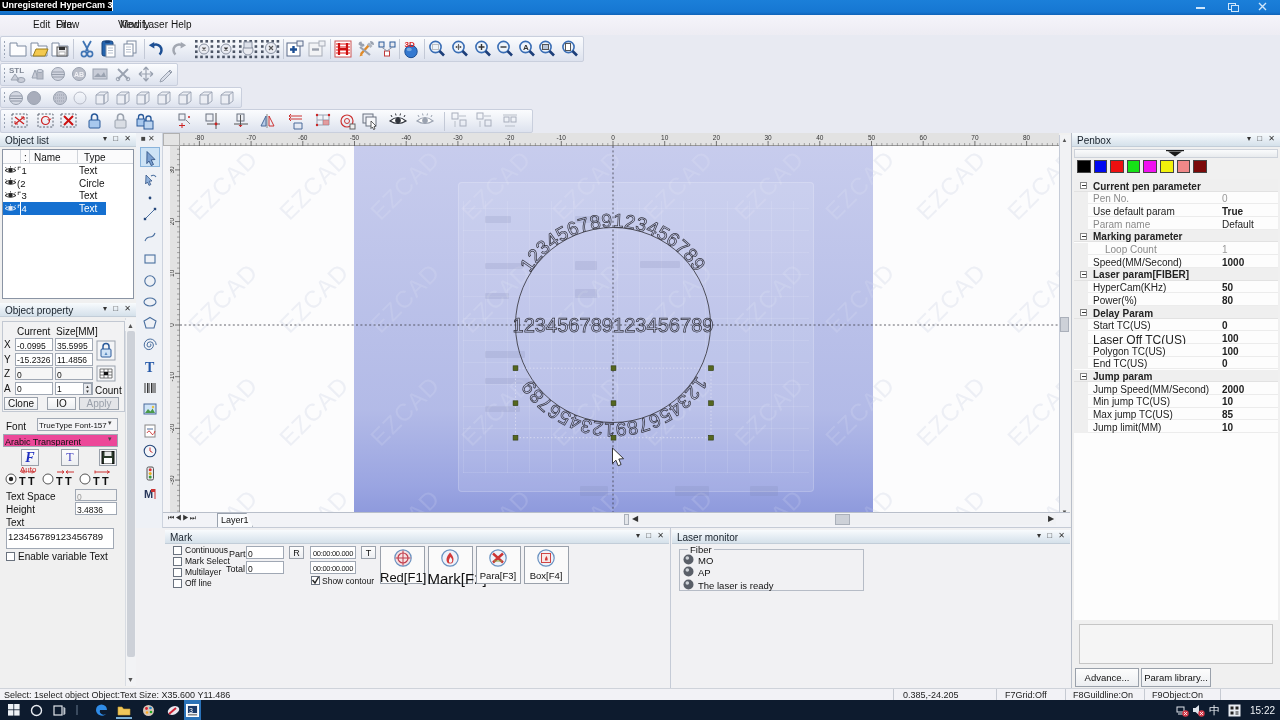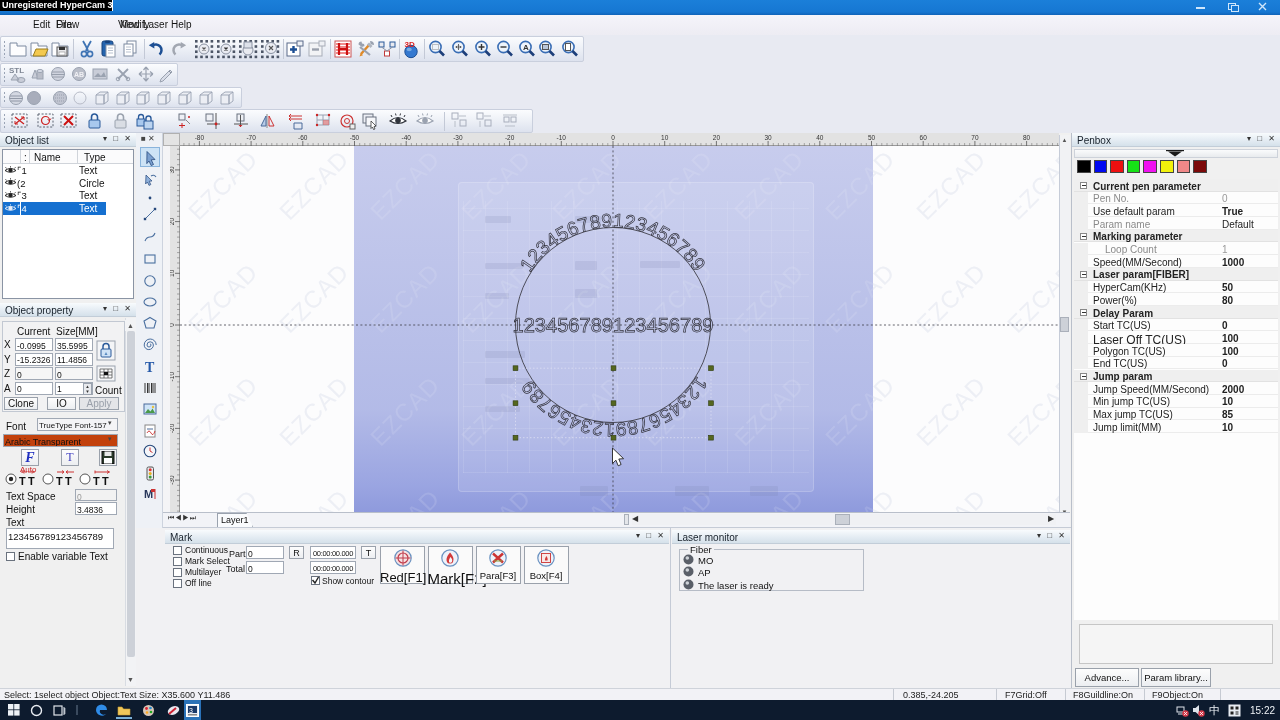--- a/index.html
+++ b/index.html
@@ -529,21 +529,21 @@
     <path d="M4 4 h12 v9 h-12 z M4 7 h12 M4 10 h12 M8 4 v9 M12 4 v9" fill="#fff" stroke="#555" stroke-width="0.8"></path>
     <rect x="8" y="7" width="4" height="3" fill="#111"></rect>
   </svg>
 <div class="abs lbl" style="left:95px;top:385px;font-size:10px;">Count</div>
 <div class="btn" style="left:4px;top:397px;width:34px;height:13px;line-height:12px;">Clone</div>
 <div class="btn" style="left:47px;top:397px;width:29px;height:13px;line-height:12px;">IO</div>
 <div class="btn" style="left:79px;top:397px;width:40px;height:13px;line-height:12px;color:#9aa0aa;background:#e4e5e8;">Apply</div>
 <div class="abs lbl" style="left:6px;top:421px;font-size:10px;">Font</div>
 <div class="inp" style="left:37px;top:418px;width:81px;height:13px;background:#f4f4f6;font-size:8px;">TrueType Font-157</div>
 <div class="abs" style="left:108px;top:419px;font-size:7px;color:#444;">▾</div>
-<div class="inp" style="left:3px;top:434px;width:115px;height:13px;background:#c2410c;font-size:9px;">Arabic Transparent</div>
+<div class="inp" style="left:3px;top:434px;width:115px;height:13px;background:#ec4899;font-size:9px;">Arabic Transparent</div>
 <div class="abs" style="left:108px;top:435px;font-size:7px;color:#444;">▾</div>
 <div class="btn" style="left:21px;top:449px;width:18px;height:17px;"><span style="font-family:'Liberation Serif';font-style:italic;font-weight:bold;font-size:14px;color:#2030c0;">F</span></div>
 <div class="btn" style="left:61px;top:449px;width:18px;height:17px;"><span style="font-family:'Liberation Serif';font-size:12px;color:#4040c0;">T</span></div>
 <svg class="abs" style="left:99px;top:449px;" width="18" height="17" viewBox="0 0 18 17">
     <rect x="0.5" y="0.5" width="17" height="16" fill="#f4f5f7" stroke="#9aa1ab"></rect>
     <rect x="3" y="2.5" width="12" height="12" fill="#2a3a2a" stroke="#111"></rect>
     <rect x="5.5" y="2.5" width="7" height="4.5" fill="#e8e8e8"></rect>
     <rect x="5" y="9" width="8" height="5.5" fill="#fff"></rect>
   </svg>
 <svg class="abs" style="left:5px;top:473px;" width="12" height="12" viewBox="0 0 12 12">

